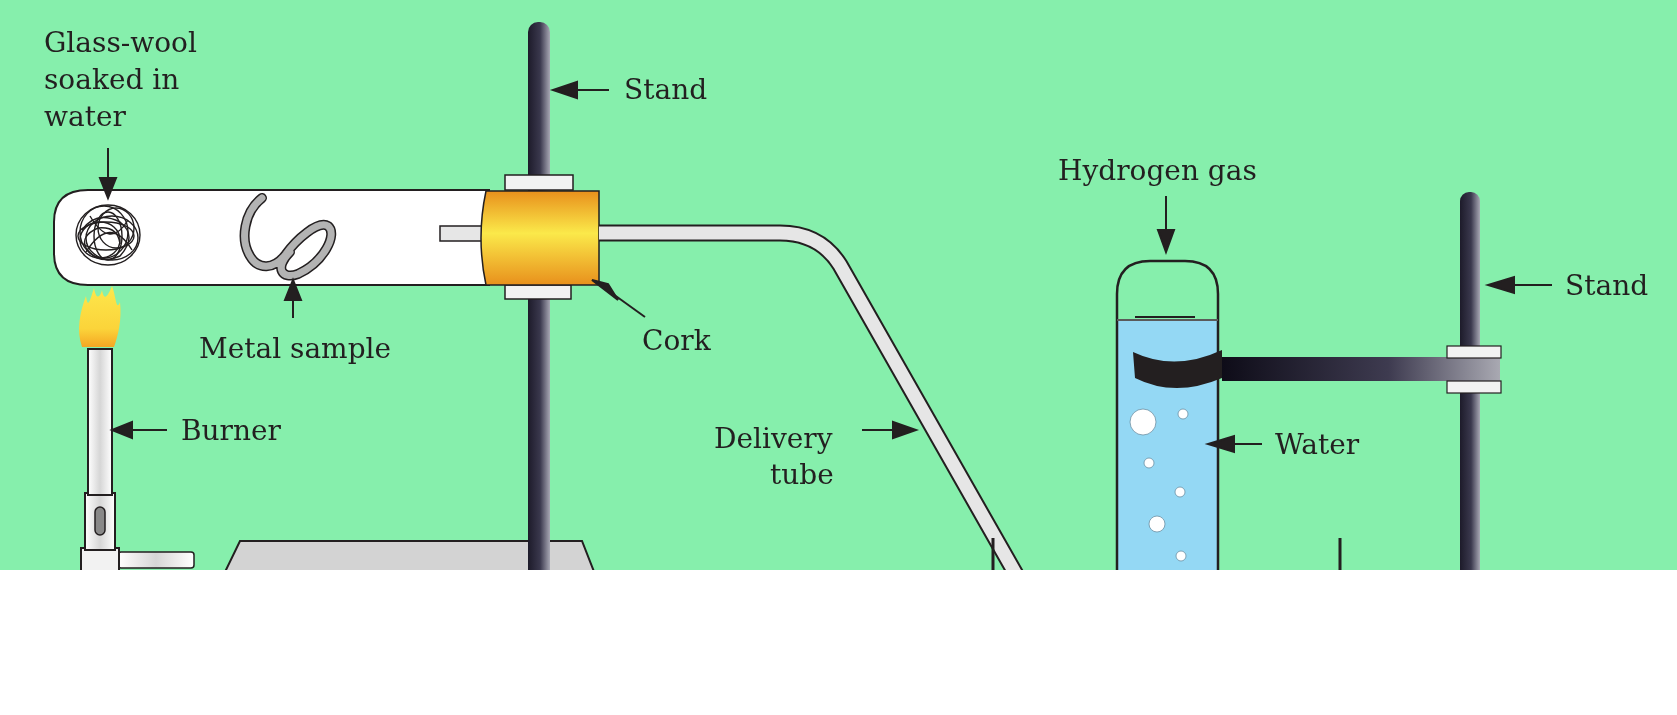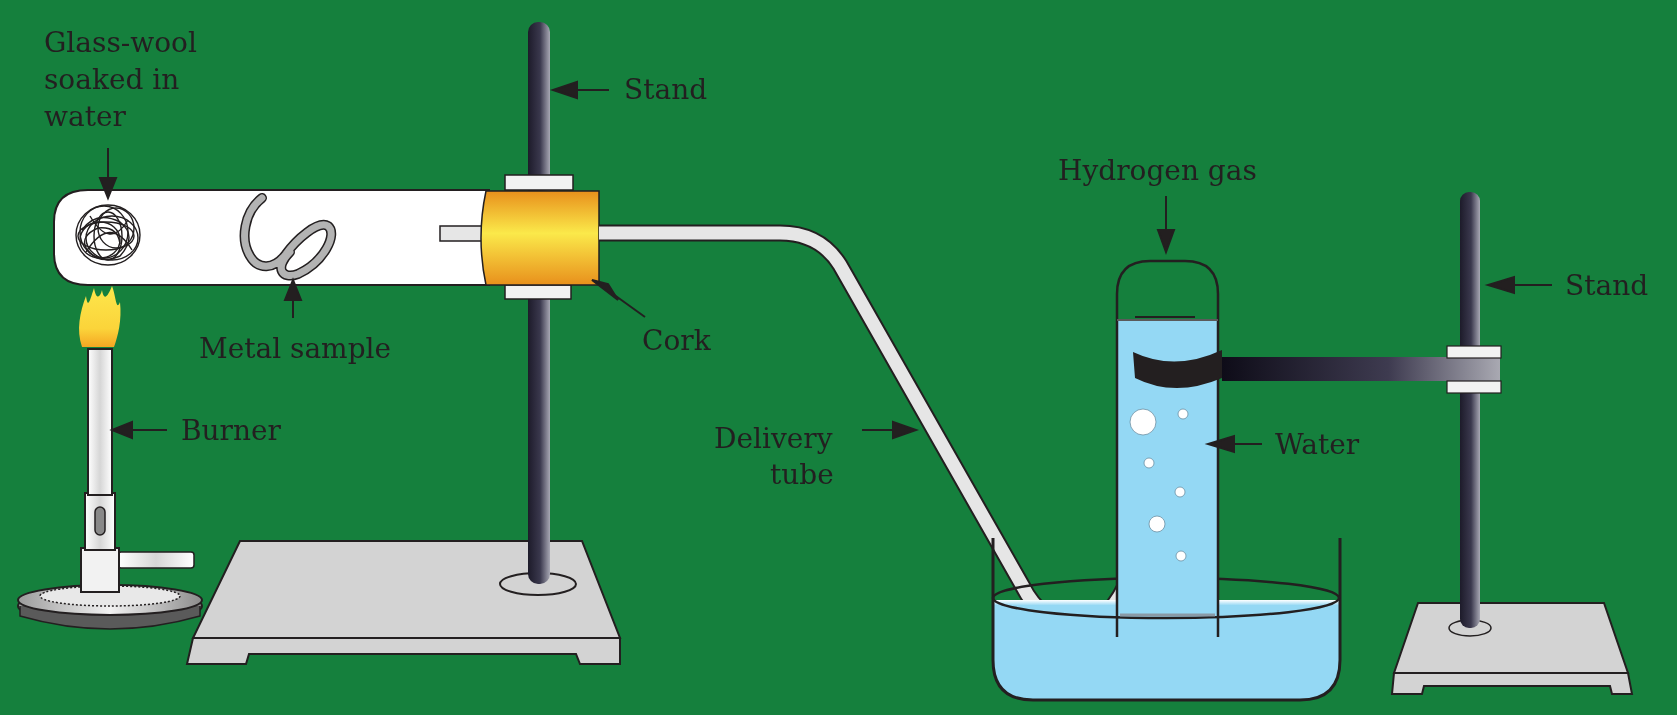--- a/index.html
+++ b/index.html
@@ -1,16 +1,16 @@
 <!DOCTYPE html>
 <html><head>
 <meta charset="utf-8">
 <style>
   html, body { margin: 0; padding: 0; background: #ffffff; }
-  #canvas { position: relative; width: 1677px; height: 715px; overflow: hidden; background: #15803d; }
+  #canvas { position: relative; width: 1677px; height: 570px; overflow: hidden; background: #86efac; }
   #canvas svg { position: absolute; left: 0; top: 0; }
   .lbl { font-family: "DejaVu Serif", "Liberation Serif", serif; font-size: 28px; fill: #231f20; }
 </style>
 </head>
 <body>
 
 <div id="canvas">
 <svg width="1677" height="715" viewBox="0 0 1677 715" xmlns="http://www.w3.org/2000/svg">
   <defs>
     <linearGradient id="rodGrad" x1="0" x2="1" y1="0" y2="0">

